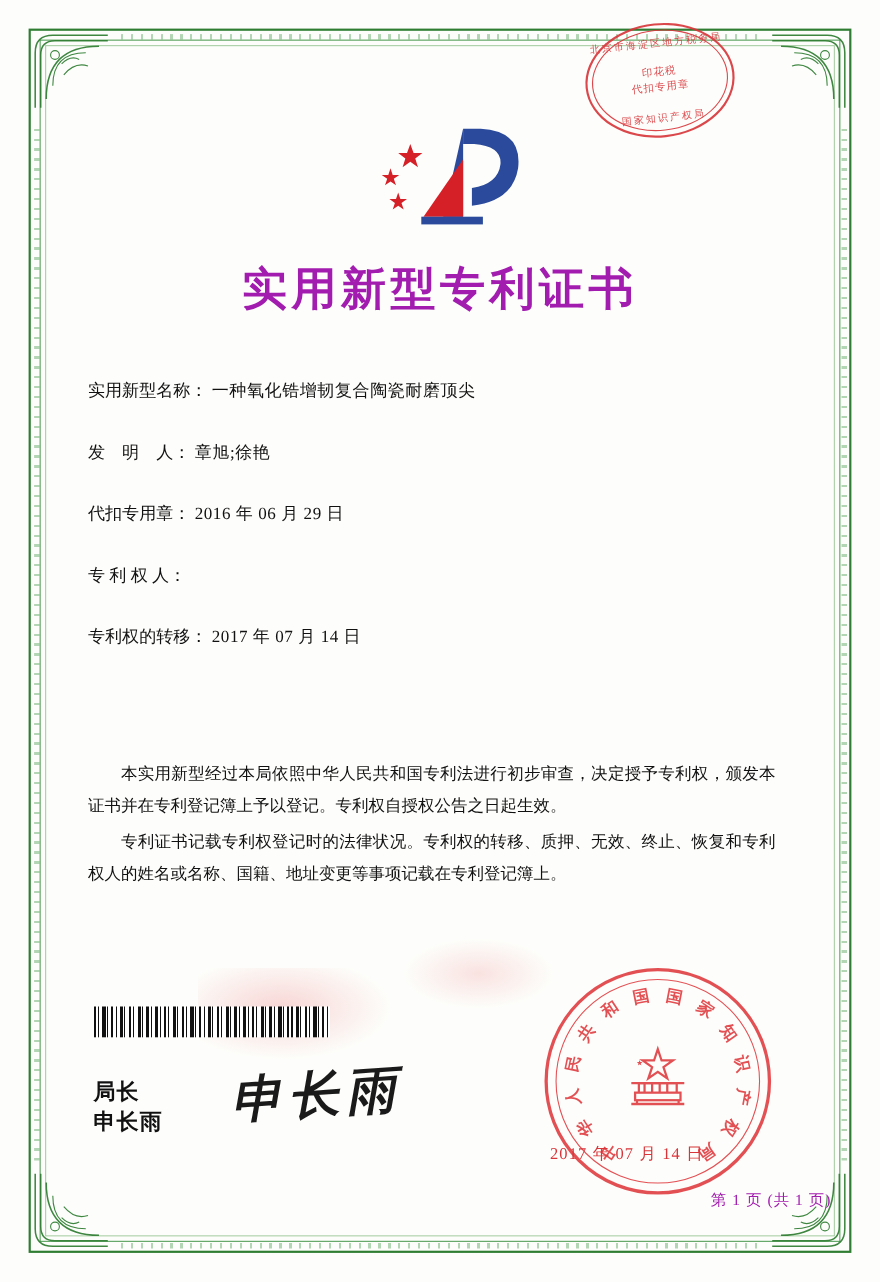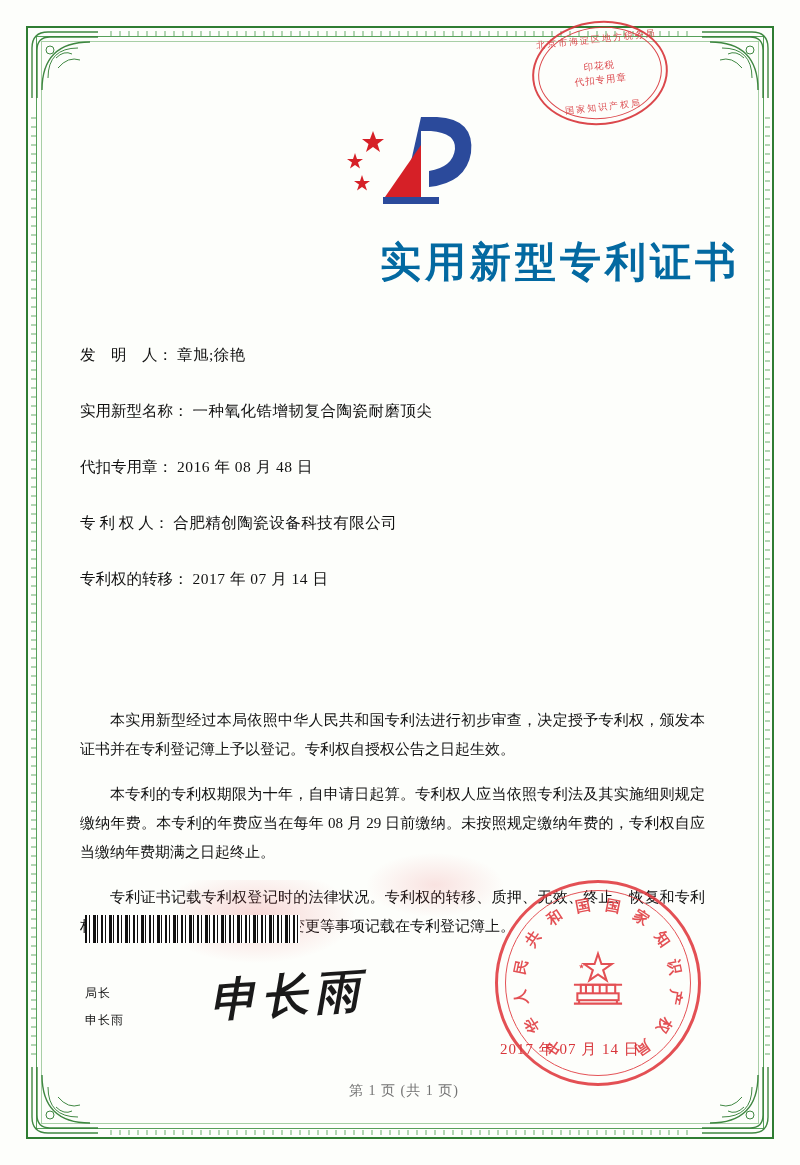--- a/index.html
+++ b/index.html
@@ -99,25 +99,25 @@
     position: absolute;
     left: 265px; top: 45px;
     width: 160px; height: 110px;
   }
   .logo svg { display:block; width:100%; height:100%; }
 
   .doc-title {
     position: absolute;
     left: 0; top: 175px;
     width: 680px;
-    text-align: right;
+    text-align: center;
     font-size: 41px;
     font-weight: bold;
     letter-spacing: 4px;
-    color: #0369a1;
+    color: #a21caf;
     font-family: "Liberation Serif","DejaVu Serif",serif;
   }
 
   .fields {
     position: absolute;
     left: 20px; top: 285px;
     width: 640px;
   }
   .field-row {
     display: flex;
@@ -138,21 +138,21 @@
   .body-text {
     position: absolute;
     left: 20px; top: 630px;
     width: 625px;
     font-size: 15px;
     line-height: 29px;
     color: #111;
     text-align: justify;
   }
   .body-text p {
-    margin: 16px 0 4px 0;
+    margin: 0 0 4px 0;
     text-indent: 30px;
   }
 
   
   .barcode {
     position: absolute;
     left: 25px; top: 855px;
     width: 215px; height: 28px;
     background-image:
       repeating-linear-gradient(90deg,
@@ -162,44 +162,45 @@
         #fff 5px, #fff 8px,
         #111 8px, #111 11px,
         #fff 11px, #fff 12px,
         #111 12px, #111 13px,
         #fff 13px, #fff 16px);
   }
 
   .signature-block {
     position: absolute;
     left: 25px; top: 920px;
-    font-size: 12px;
+    font-size: 20px;
     line-height: 27px;
     color: #111;
     letter-spacing: 1px;
+    font-weight: bold;
   }
   .signature-script {
     position: absolute;
     left: 150px; top: 905px;
     font-size: 46px;
     font-family: "DejaVu Serif", serif;
     font-style: italic;
     font-weight: bold;
     color: #1a1a1a;
     transform: rotate(-4deg);
     letter-spacing: 6px;
   }
 
   .page-footer {
     position: absolute;
-    left: 4px; top: 1022px;
+    left: 16px; top: 1022px;
     width: 680px;
-    text-align: center;
+    text-align: right;
     font-size: 14px;
-    color: #737373;
+    color: #a21caf;
     letter-spacing: 1px;
   }
 
   
   .seal-small {
     position: absolute;
     left: 532px; top: 21px;
     width: 132px; height: 100px;
     border-radius: 50%;
     border: 2.5px solid #d8353a;
@@ -382,44 +383,42 @@
           <polygon points="30,48 32,54 38,54 33,57.5 35,63.5 30,60 25,63.5 27,57.5 22,54 28,54"></polygon>
           <polygon points="37,70 39,76 45,76 40,79.5 42,85.5 37,82 32,85.5 34,79.5 29,76 35,76"></polygon>
         </g>
       </svg>
     </div>
 
     <div class="doc-title">实用新型专利证书</div>
 
     <div class="fields">
       <div class="field-row">
+        <span class="field-label">实用新型名称：</span>
+        <span class="field-value">一种氧化锆增韧复合陶瓷耐磨顶尖</span>
+      </div>
+      <div class="field-row">
         <span class="field-label">发　明　人：</span>
         <span class="field-value">章旭;徐艳</span>
       </div>
       <div class="field-row">
-        <span class="field-label">实用新型名称：</span>
-        <span class="field-value">一种氧化锆增韧复合陶瓷耐磨顶尖</span>
-      </div>
-      <div class="field-row">
         <span class="field-label">代扣专用章：</span>
-        <span class="field-value">2016 年 08 月 48 日</span>
+        <span class="field-value">2016 年 06 月 29 日</span>
       </div>
       <div class="field-row">
         <span class="field-label">专 利 权 人：</span>
-        <span class="field-value">合肥精创陶瓷设备科技有限公司</span>
       </div>
       <div class="field-row">
         <span class="field-label">专利权的转移：</span>
         <span class="field-value">2017 年 07 月 14 日</span>
       </div>
     </div>
 
     <div class="body-text">
       <p>本实用新型经过本局依照中华人民共和国专利法进行初步审查，决定授予专利权，颁发本证书并在专利登记簿上予以登记。专利权自授权公告之日起生效。</p>
-      <p>本专利的专利权期限为十年，自申请日起算。专利权人应当依照专利法及其实施细则规定缴纳年费。本专利的年费应当在每年 08 月 29 日前缴纳。未按照规定缴纳年费的，专利权自应当缴纳年费期满之日起终止。</p>
       <p>专利证书记载专利权登记时的法律状况。专利权的转移、质押、无效、终止、恢复和专利权人的姓名或名称、国籍、地址变更等事项记载在专利登记簿上。</p>
     </div>
 
     <div class="smudge2"></div>
     <div class="smudge"></div>
 
     <div class="barcode"></div>
 
     <div class="signature-block">
       <div>局长</div>

